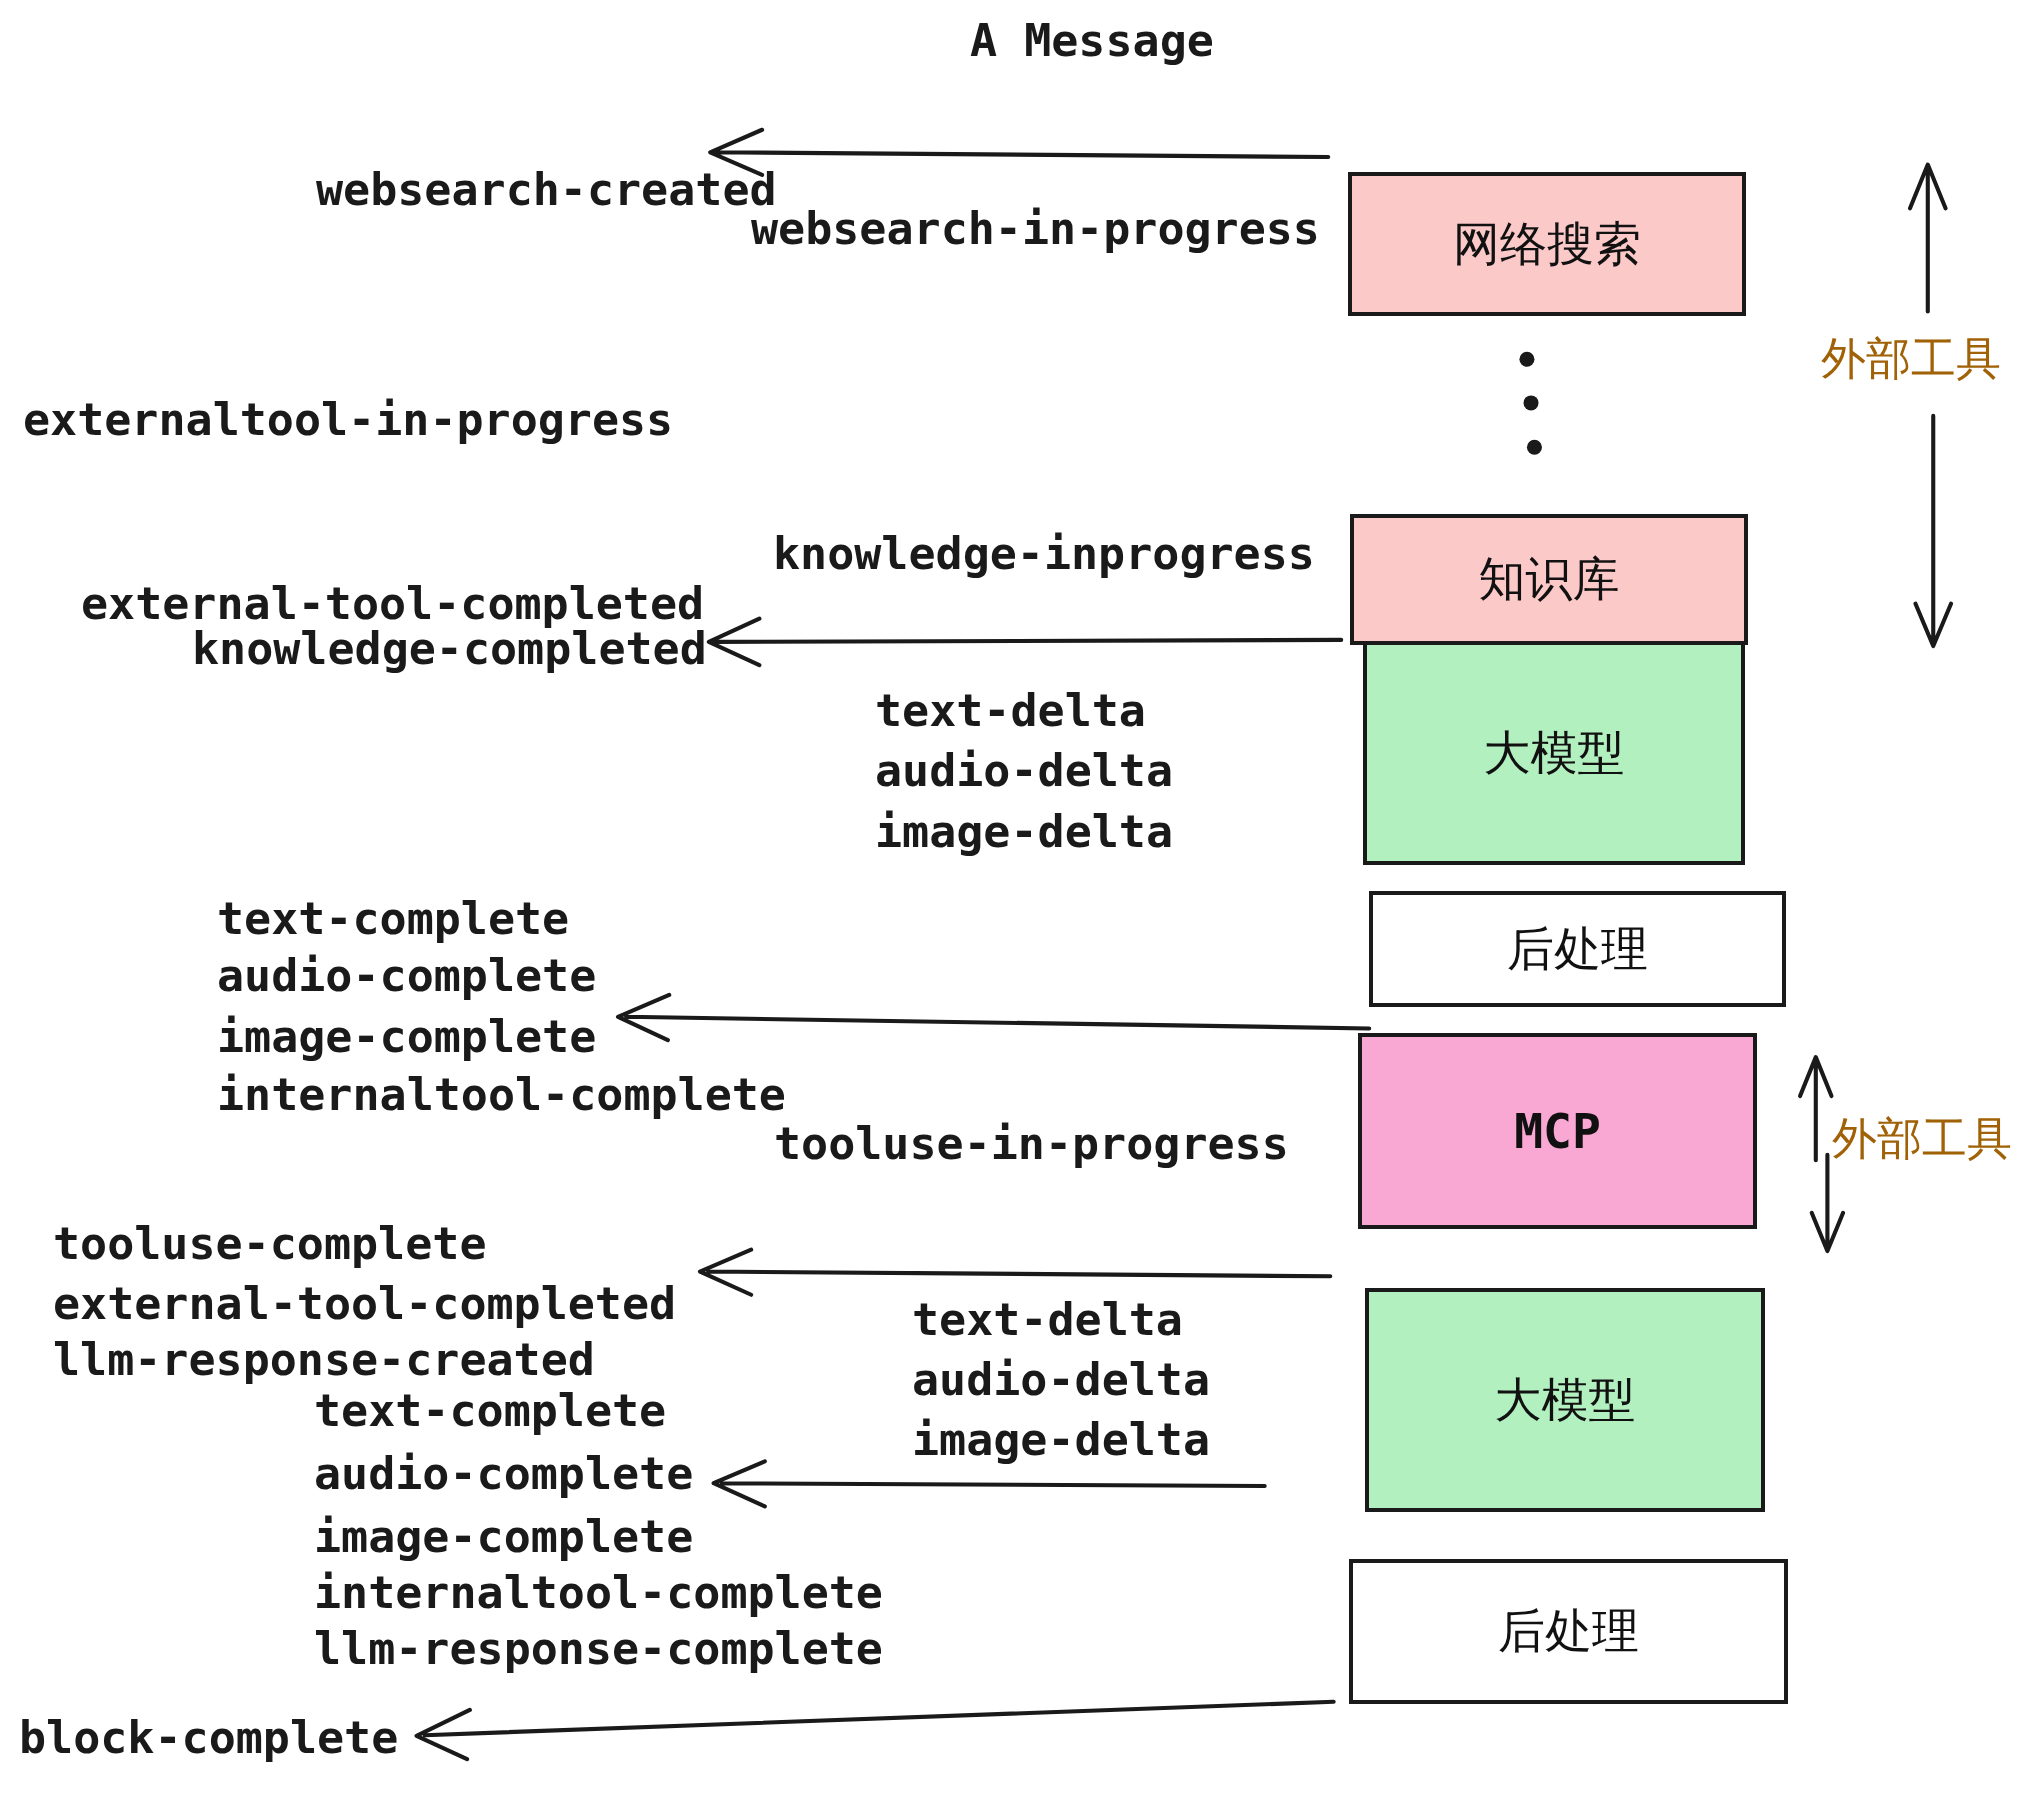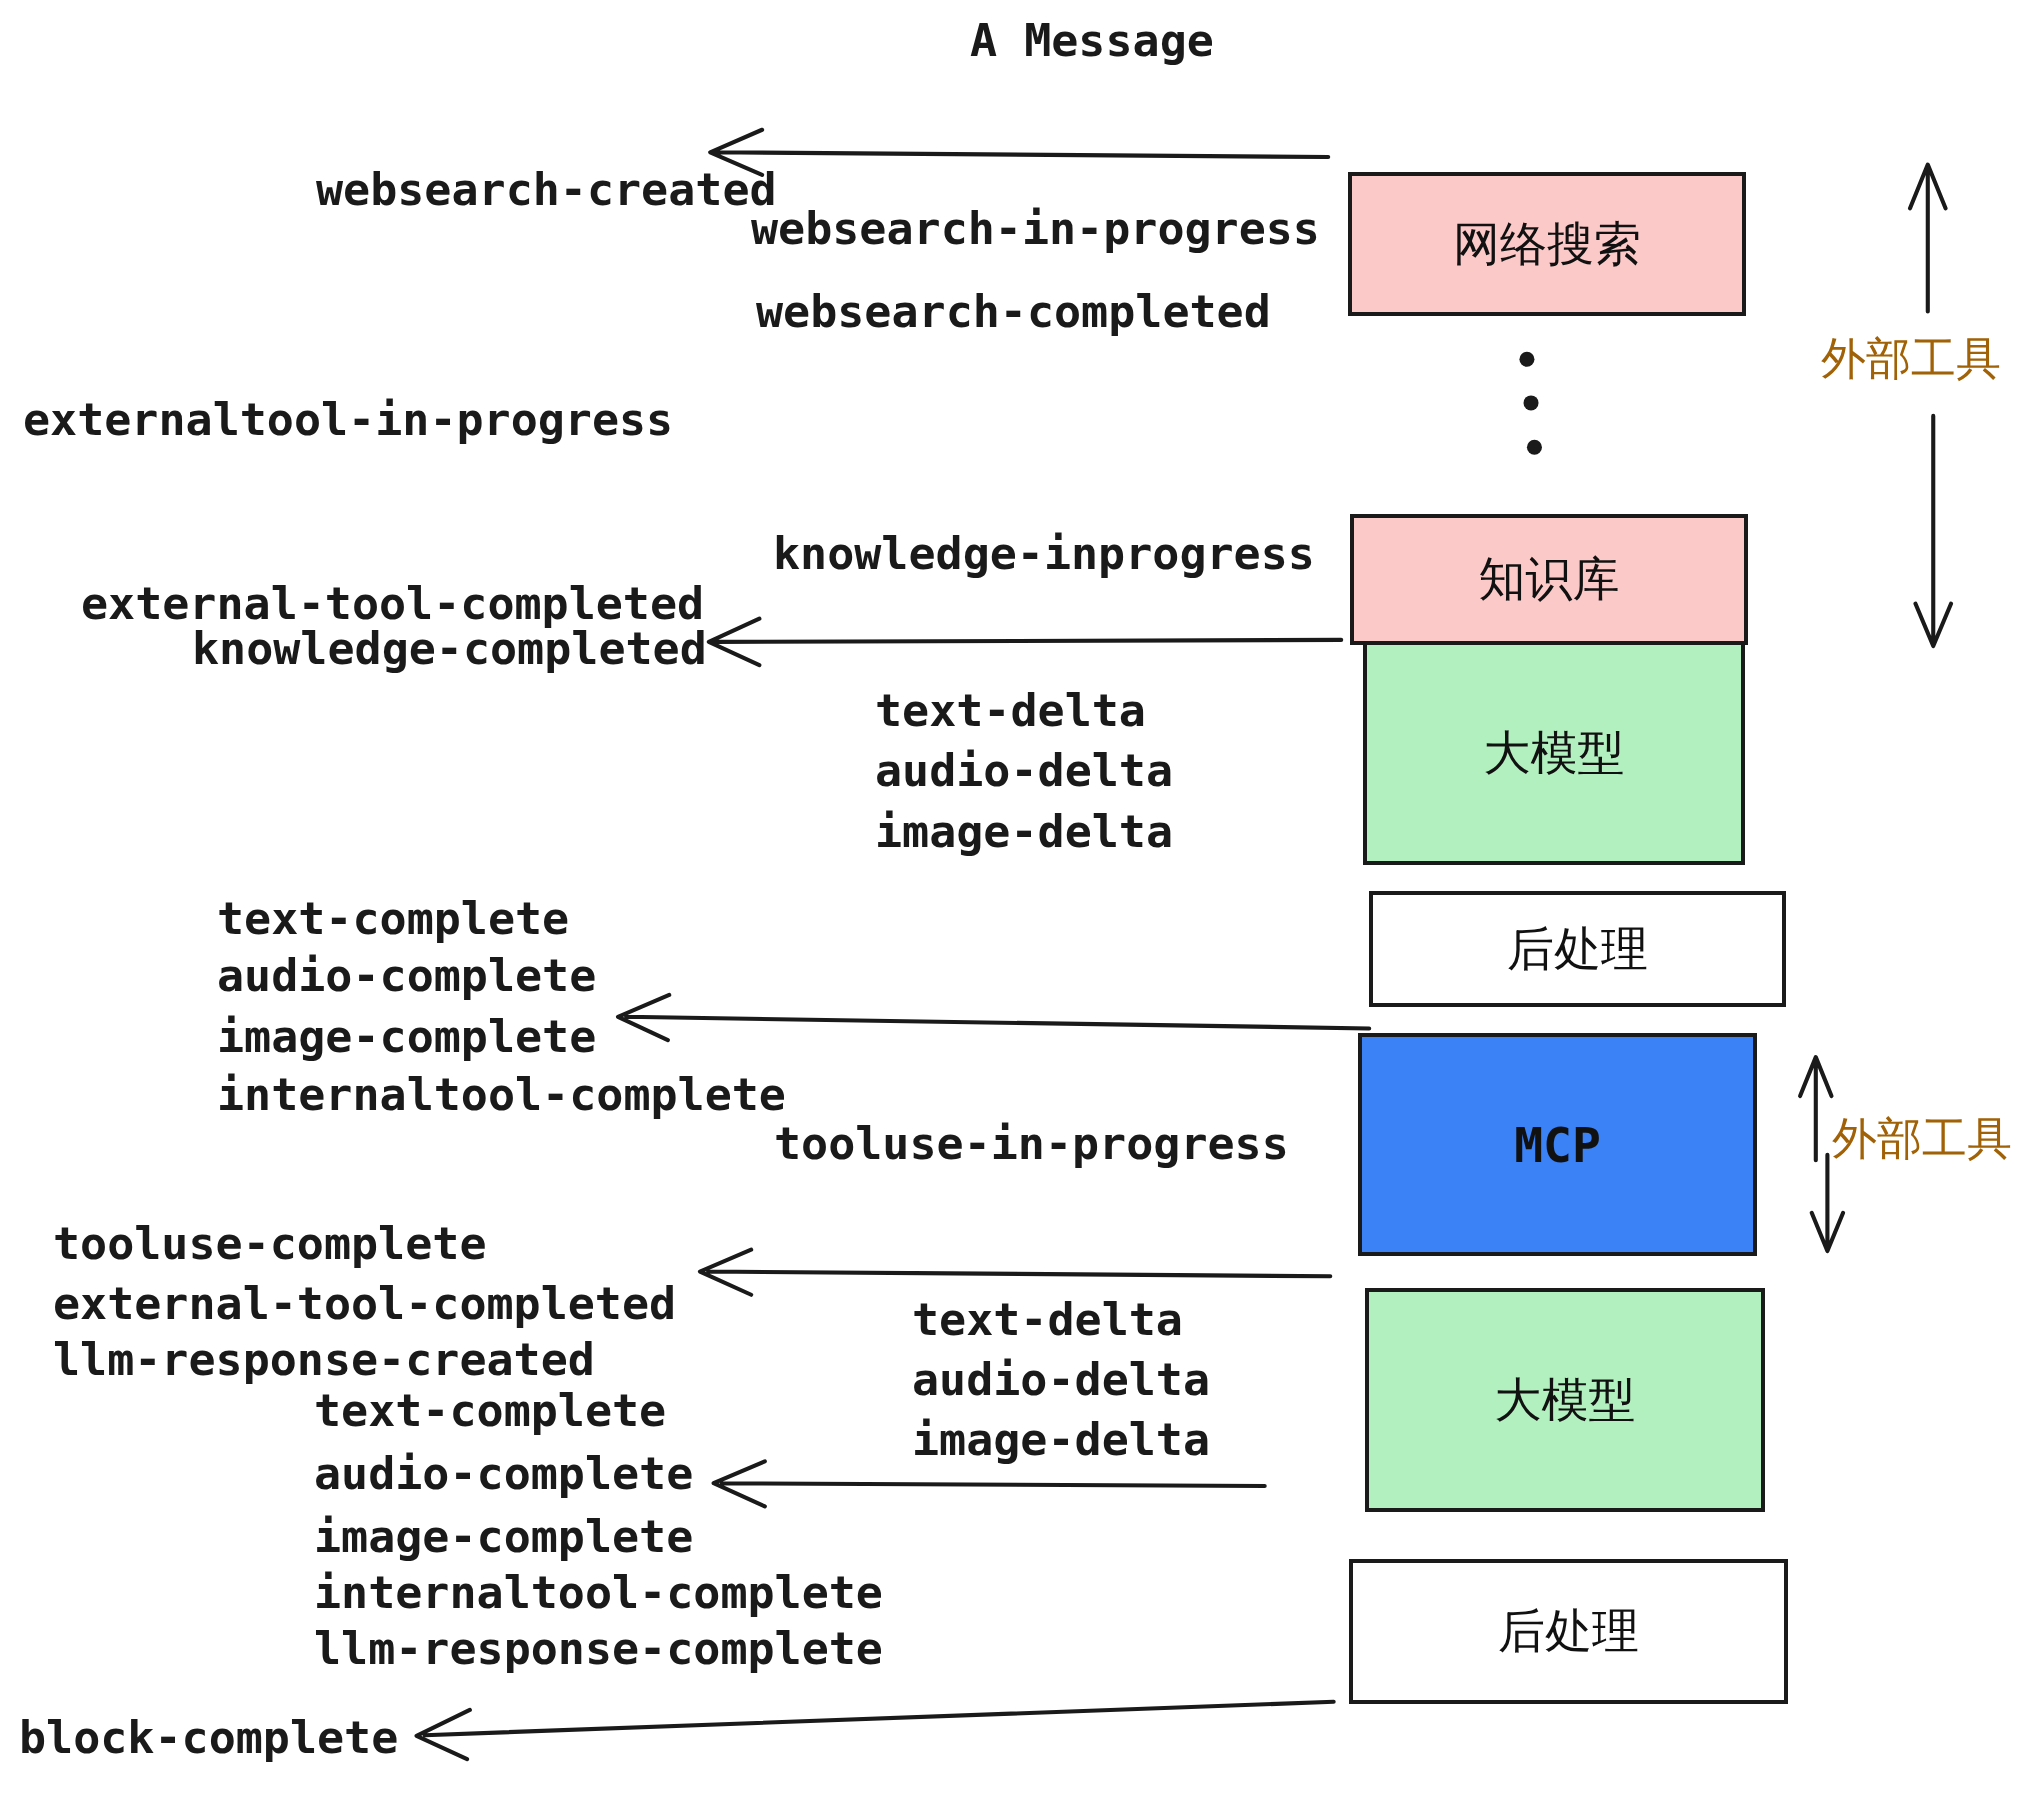--- a/index.html
+++ b/index.html
@@ -83,21 +83,20 @@
       <circle class="dot" cx="2236" cy="526" r="11"></circle>
       <circle class="dot" cx="2242" cy="590" r="11"></circle>
       <circle class="dot" cx="2247" cy="655" r="11"></circle>
     </g>
   </svg>
 
   <div class="title" style="left:970px;top:13.7px">A Message</div>
 
   <div class="ev" style="left:316px;top:165px">websearch-created</div>
   <div class="ev" style="left:751px;top:204px">websearch-in-progress</div>
-  <div class="ev" style="left:756px;top:287px">websearch-completed</div>
   <div class="ev" style="left:23px;top:395px">externaltool-in-progress</div>
   <div class="ev" style="left:773px;top:529px">knowledge-inprogress</div>
   <div class="ev" style="left:81px;top:579px">external-tool-completed</div>
   <div class="ev" style="left:192px;top:624px">knowledge-completed</div>
 
   <div class="ev" style="left:875px;top:686px">text-delta</div>
   <div class="ev" style="left:875px;top:746px">audio-delta</div>
   <div class="ev" style="left:875px;top:807px">image-delta</div>
 
   <div class="ev" style="left:217px;top:894px">text-complete</div>
@@ -127,21 +126,21 @@
   </div>
   <div class="box" style="left: 1350px; top: 514px; width: 398px; height: 131px; background-color: rgb(251, 201, 200); text-align: center;">
     <span class="lbl">知识库</span>
   </div>
   <div class="box" style="left: 1363px; top: 641px; width: 382px; height: 224px; background-color: rgb(178, 240, 191);">
     <span class="lbl">大模型</span>
   </div>
   <div class="box" style="left: 1369px; top: 891px; width: 417px; height: 116px; background-color: rgb(255, 255, 255);">
     <span class="lbl">后处理</span>
   </div>
-  <div class="box mcp" style="left: 1358px; top: 1033px; width: 399px; height: 223px; background-color: #3b82f6;">
+  <div class="box mcp" style="left: 1358px; top: 1033px; width: 399px; height: 196px; background-color: #f9a8d4;">
     <span class="lbl">MCP</span>
   </div>
   <div class="box" style="left: 1365px; top: 1288px; width: 400px; height: 224px; background-color: rgb(178, 240, 191);">
     <span class="lbl">大模型</span>
   </div>
   <div class="box" style="left: 1349px; top: 1559px; width: 439px; height: 145px; background-color: rgb(255, 255, 255);">
     <span class="lbl">后处理</span>
   </div>
 
   <div class="side" style="left:1821px;top:329px">外部工具</div>

